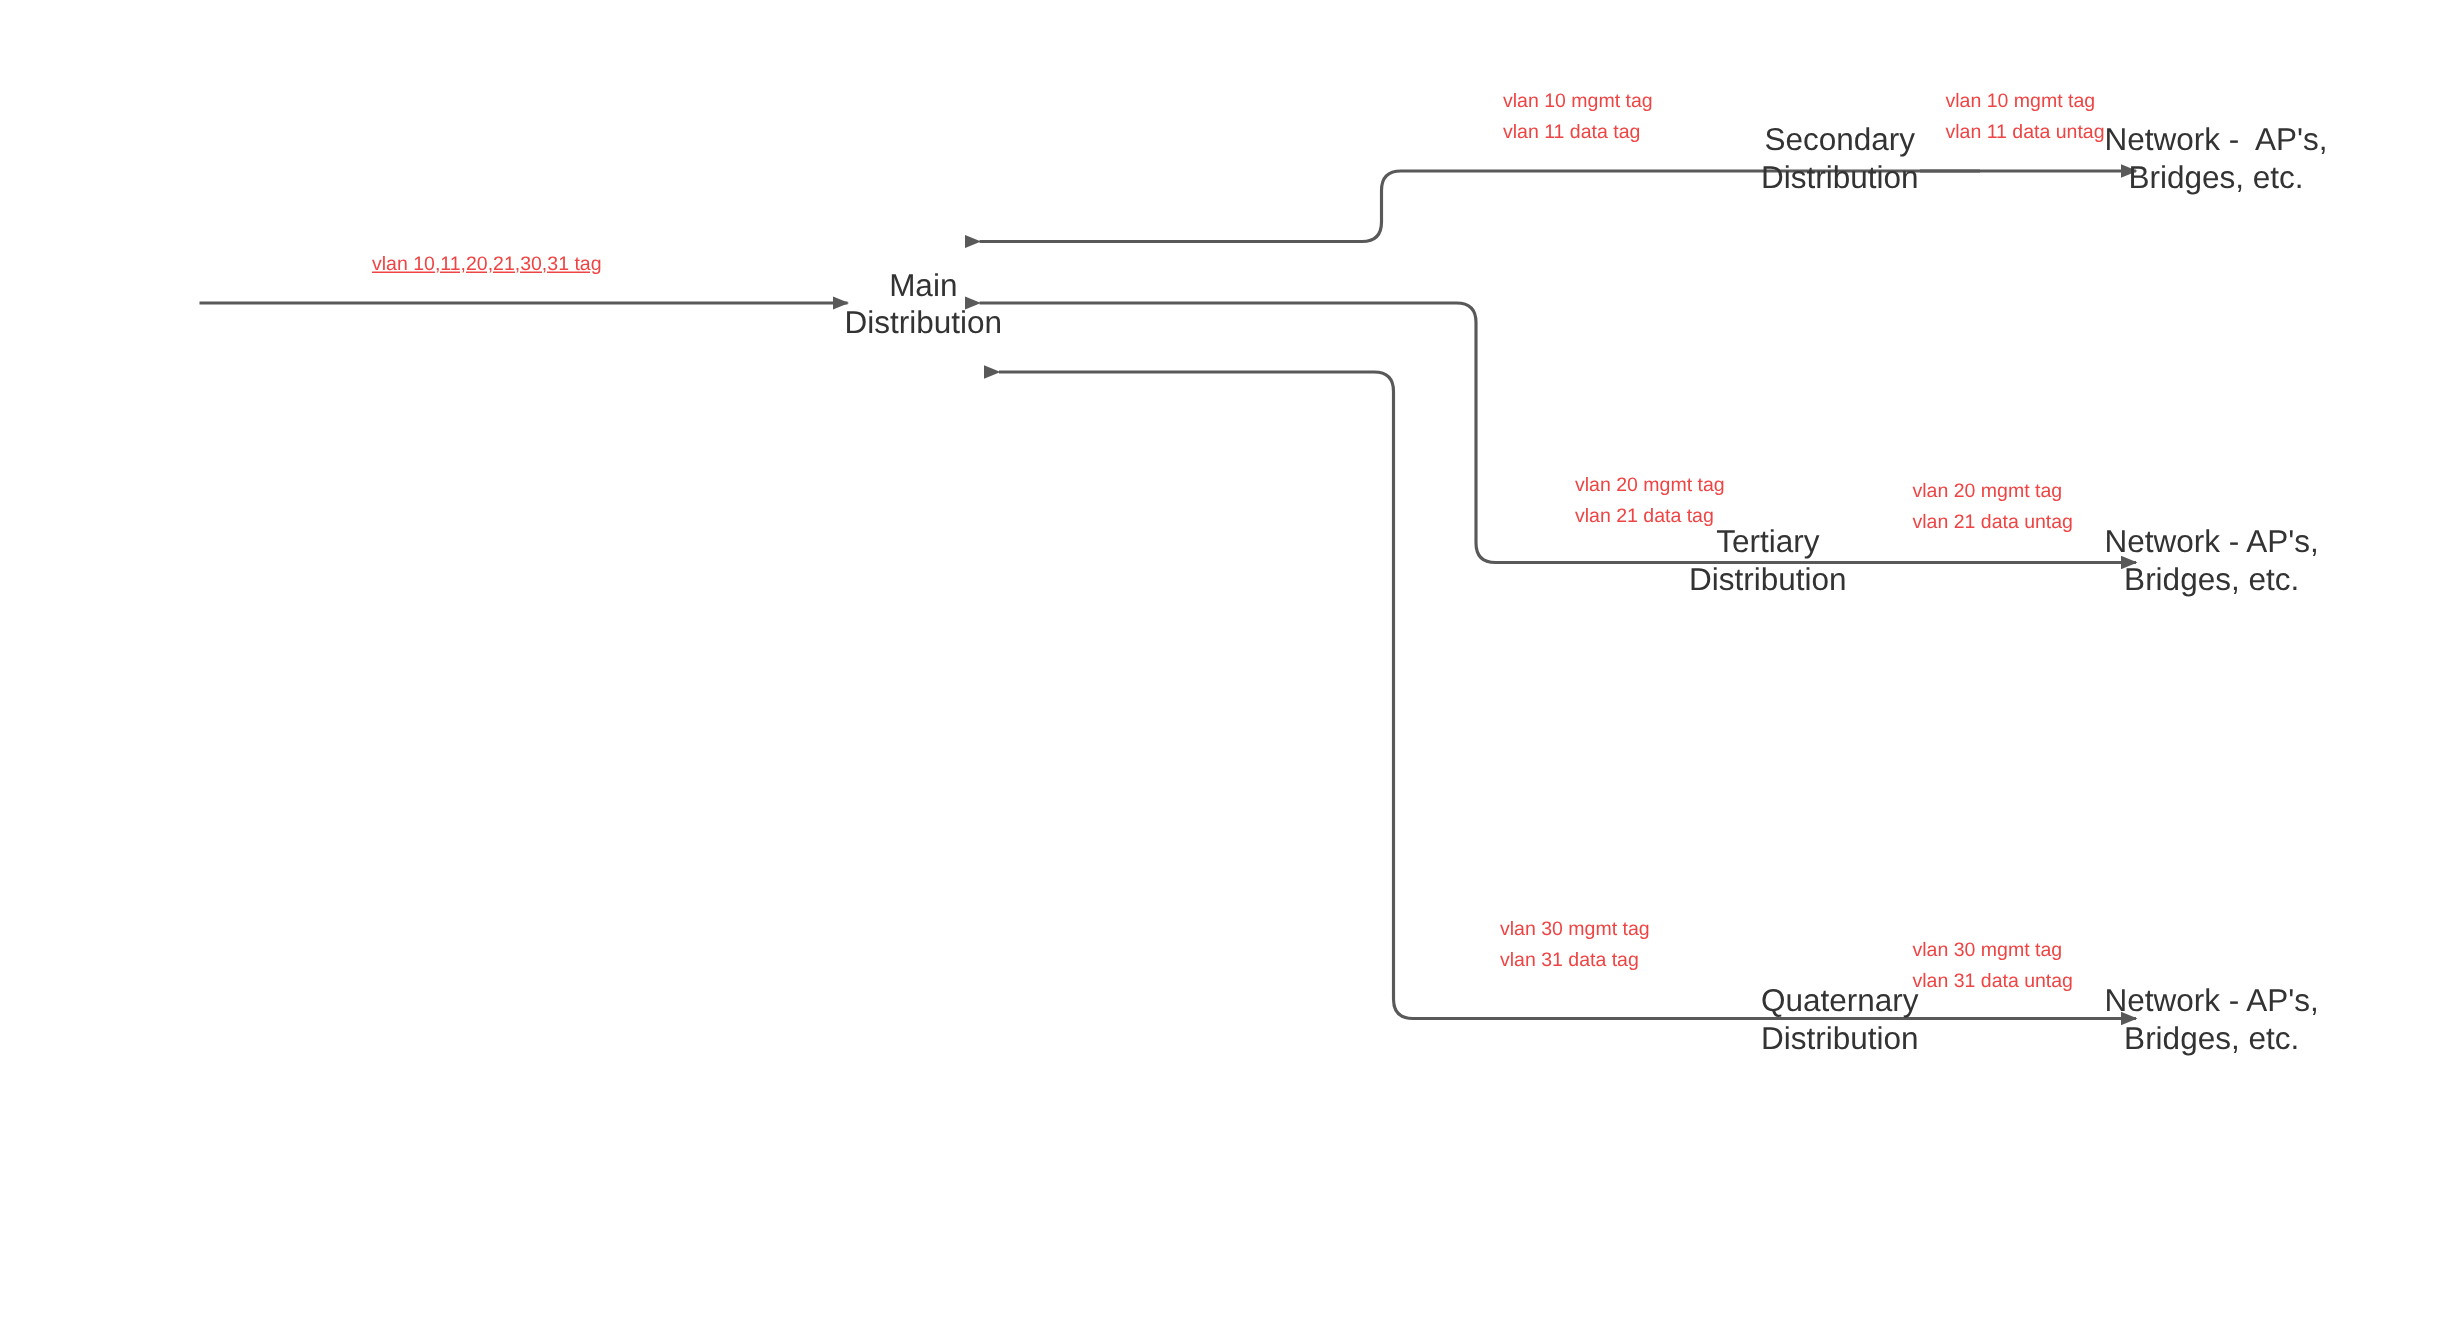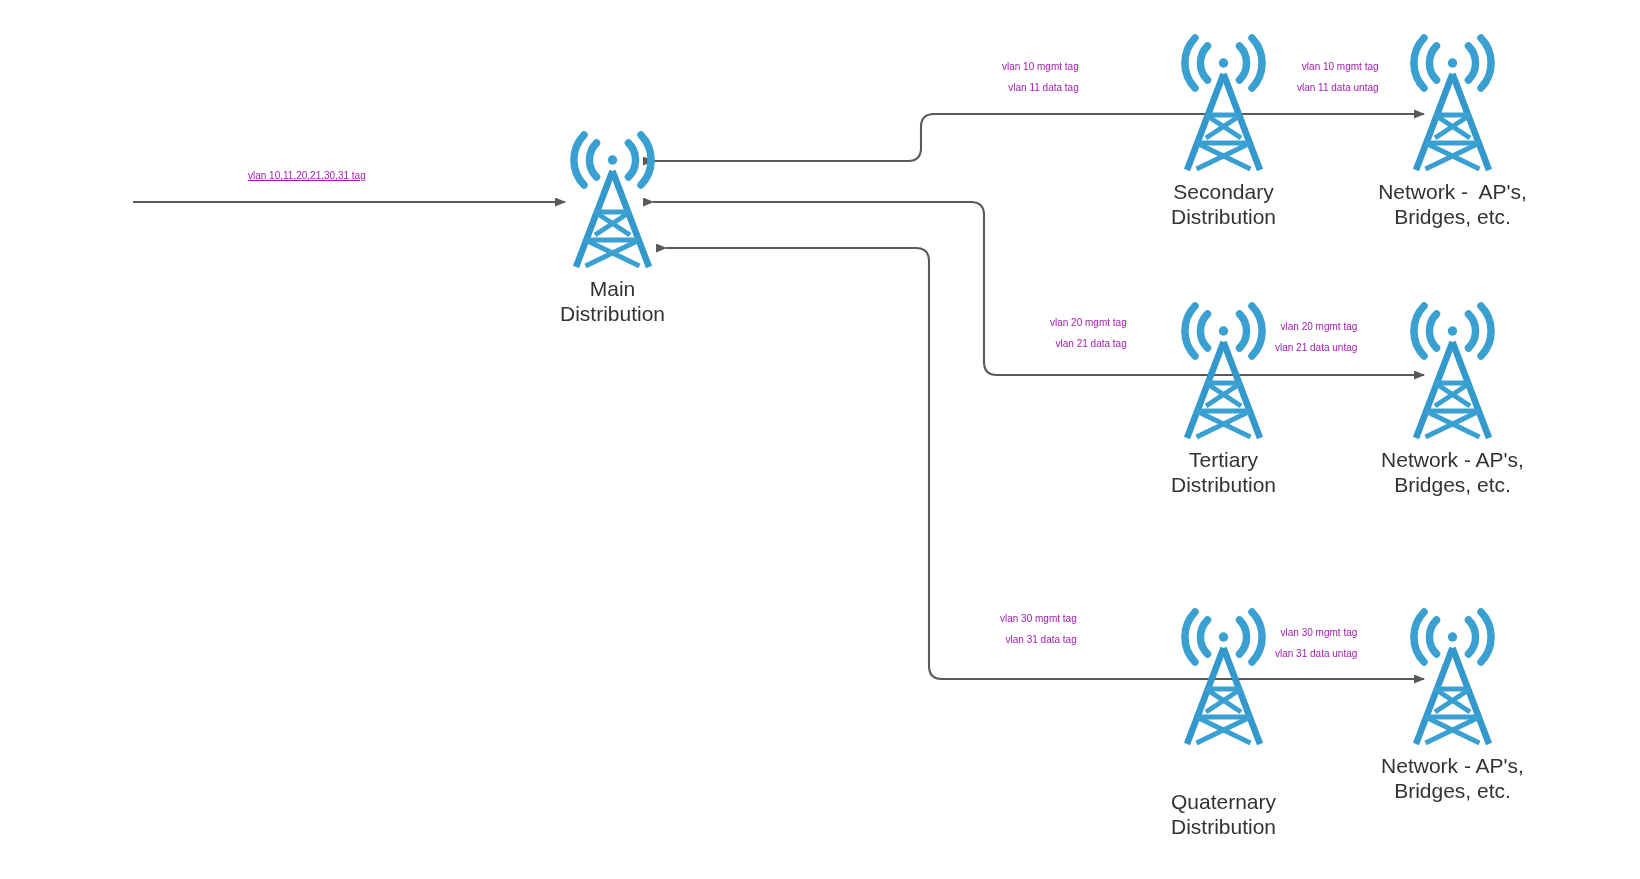--- a/index.html
+++ b/index.html
@@ -22,46 +22,45 @@
     position: absolute;
     left: 0;
     top: 0;
     width: 1640px;
     height: 879px;
   }
   
   .node {
     position: absolute;
     display: flex;
-    flex-direction: column;
+    flex-direction: row;
     align-items: center;
   }
   .node .tower {
     display: block;
   }
   .node .caption {
     margin-top: 1px;
     text-align: center;
     color: #333333;
     font-family: "Liberation Sans", sans-serif;
     font-size: 21px;
     line-height: 25px;
     white-space: pre;
     font-weight: 400;
   }
   
   .edge-label {
     position: absolute;
-    color: #a21caf;
+    color: #ef4444;
     font-family: "Liberation Sans", sans-serif;
-    font-size: 10px;
+    font-size: 13px;
     line-height: 21px;
     white-space: pre;
     font-weight: 400;
-    text-align: right;
   }
   .edge-label.single {
     line-height: 18px;
     text-decoration: underline;
   }
 </style>
 </head>
 <body>
 
 <div id="canvas">
@@ -186,21 +185,21 @@
         <path d="M67,82 L32,105"></path>
         <path d="M22.5,110 L76.5,110"></path>
         <path d="M22.5,110 L76.5,136"></path>
         <path d="M76.5,110 L22.5,136"></path>
       </g>
     </svg>
     <div class="caption">Network -  AP's,
 Bridges, etc.</div>
   </div>
 
-  <div class="node" style="left:1174px; top:301px; width:99px;">
+  <div class="node" style="left:1126px; top:301px; width:99px;">
     <svg class="tower" width="99" height="145" viewBox="0 0 99 145" xmlns="http://www.w3.org/2000/svg">
       <g fill="none" stroke="#3aa0d1" stroke-width="7.5" stroke-linecap="round">
         <path d="M33.5,13 A24,24 0 0 0 33.5,47"></path>
         <path d="M65.5,13 A24,24 0 0 1 65.5,47"></path>
         <path d="M21,5 A36,36 0 0 0 21,55"></path>
         <path d="M78,5 A36,36 0 0 1 78,55"></path>
       </g>
       <circle cx="49.5" cy="30" r="4.7" fill="#3aa0d1"></circle>
       <g fill="none" stroke="#3399cc" stroke-width="6.5" stroke-linejoin="round">
         <path d="M49.5,41 L13,137"></path>
@@ -238,21 +237,21 @@
         <path d="M67,82 L32,105"></path>
         <path d="M22.5,110 L76.5,110"></path>
         <path d="M22.5,110 L76.5,136"></path>
         <path d="M76.5,110 L22.5,136"></path>
       </g>
     </svg>
     <div class="caption">Network - AP's,
 Bridges, etc.</div>
   </div>
 
-  <div class="node" style="left:1174px; top:607px; width:99px;gap:36px;">
+  <div class="node" style="left:1174px; top:607px; width:99px;">
     <svg class="tower" width="99" height="145" viewBox="0 0 99 145" xmlns="http://www.w3.org/2000/svg">
       <g fill="none" stroke="#3aa0d1" stroke-width="7.5" stroke-linecap="round">
         <path d="M33.5,13 A24,24 0 0 0 33.5,47"></path>
         <path d="M65.5,13 A24,24 0 0 1 65.5,47"></path>
         <path d="M21,5 A36,36 0 0 0 21,55"></path>
         <path d="M78,5 A36,36 0 0 1 78,55"></path>
       </g>
       <circle cx="49.5" cy="30" r="4.7" fill="#3aa0d1"></circle>
       <g fill="none" stroke="#3399cc" stroke-width="6.5" stroke-linejoin="round">
         <path d="M49.5,41 L13,137"></path>

